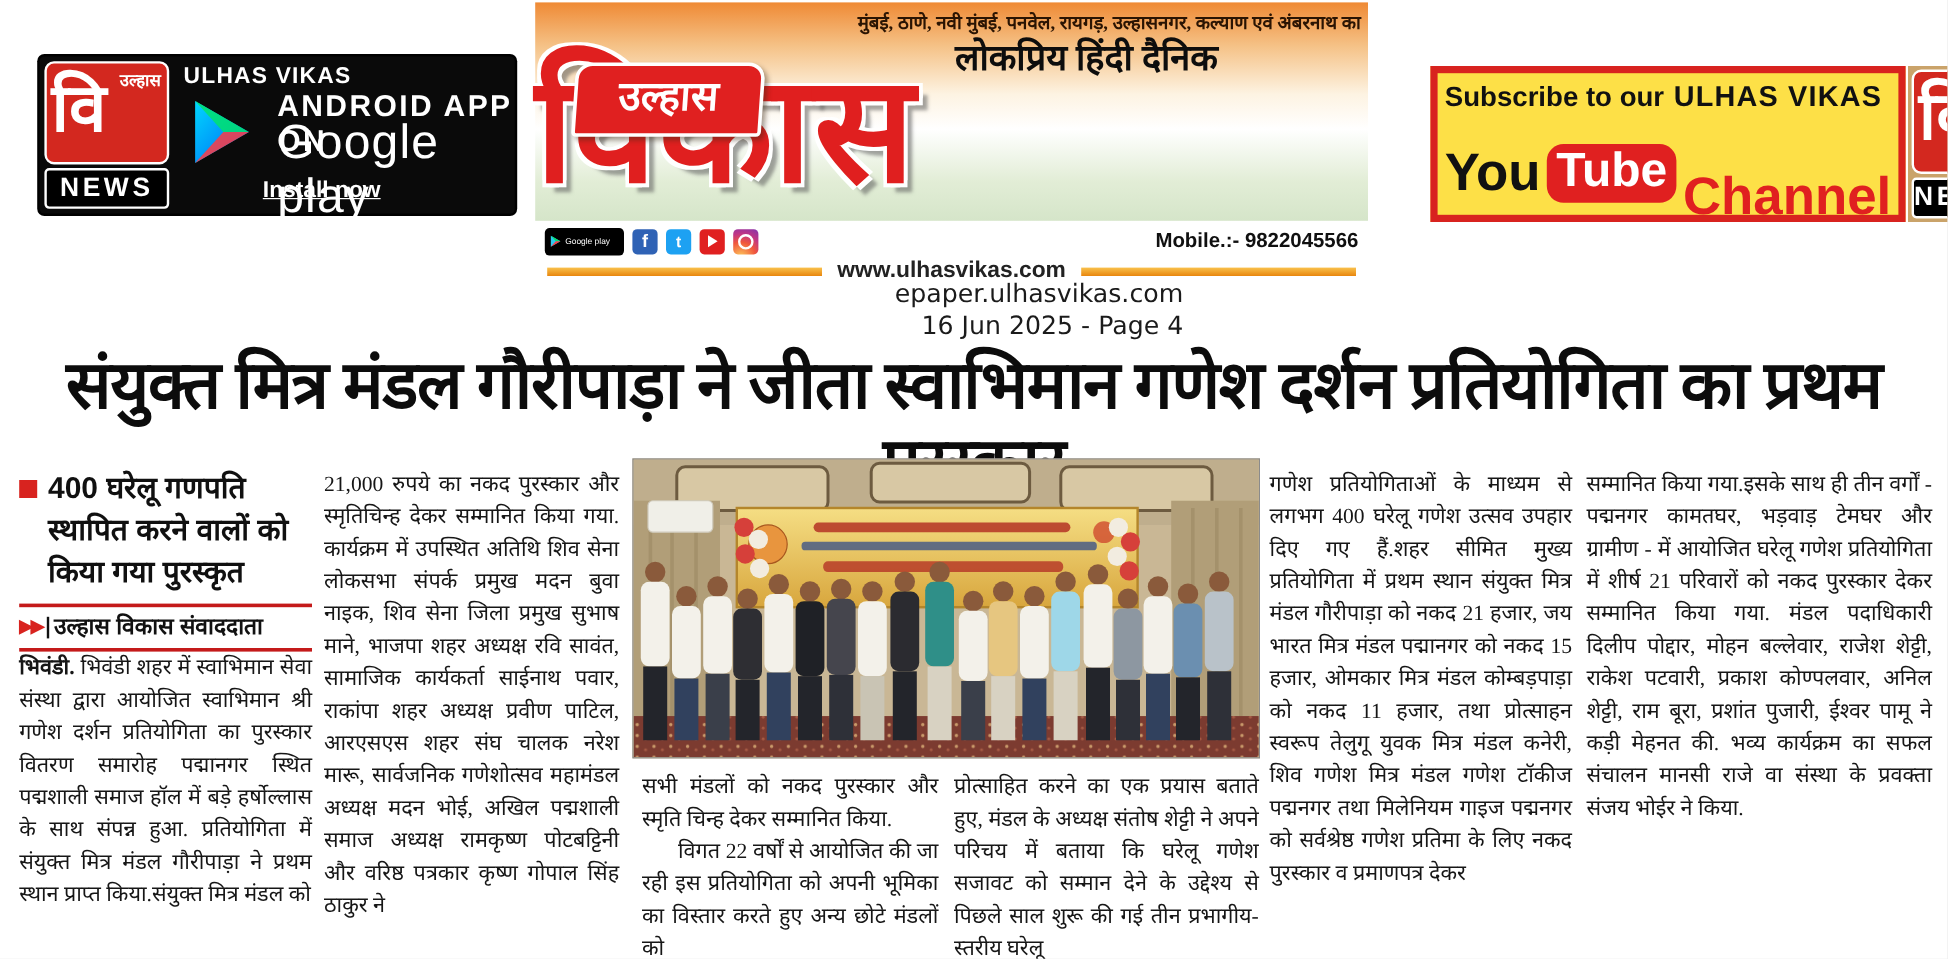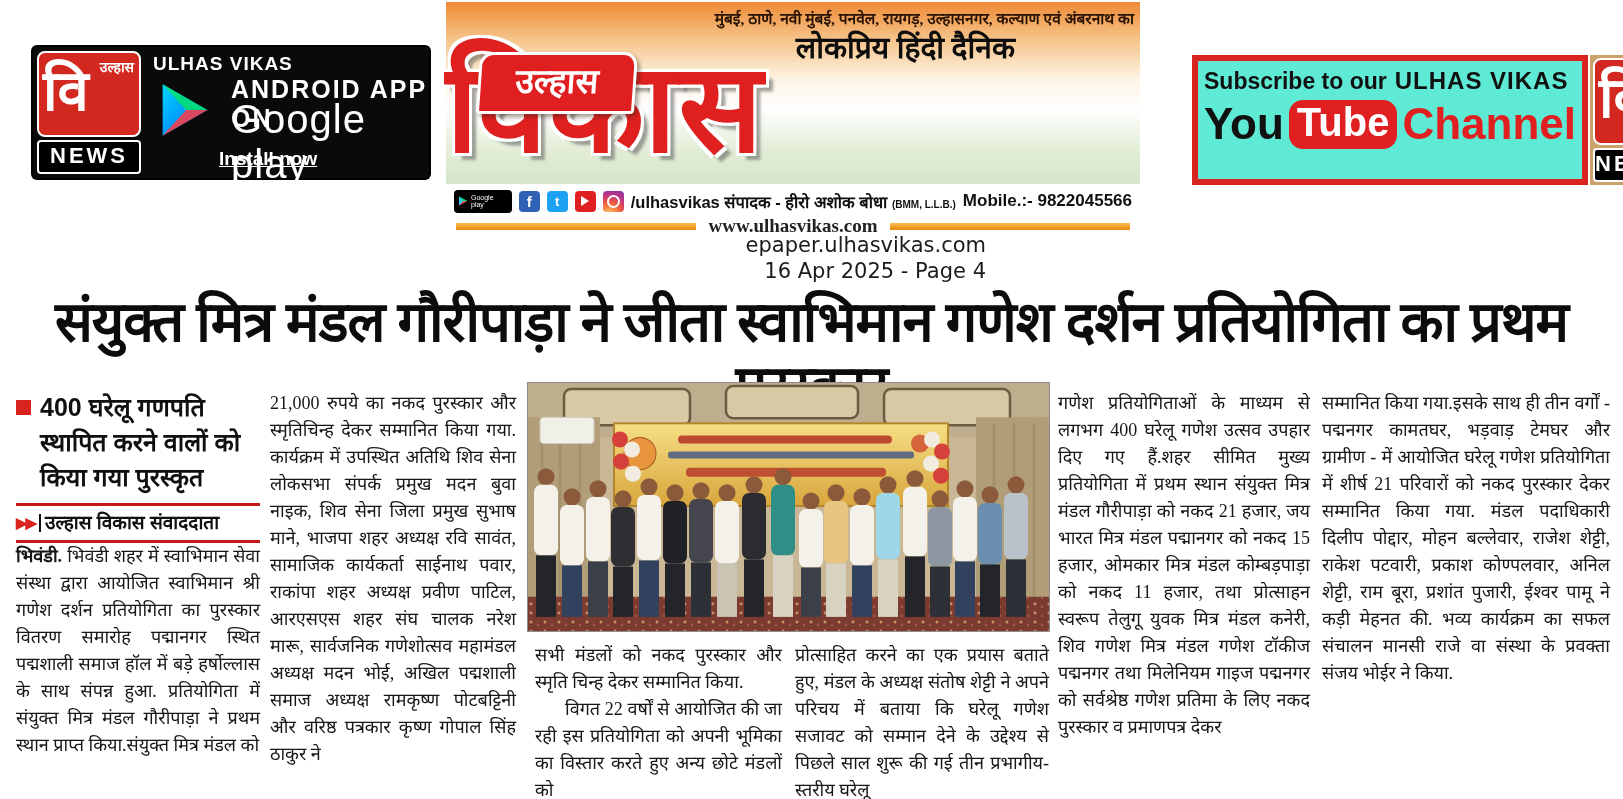--- a/index.html
+++ b/index.html
@@ -48,32 +48,32 @@
   .tw{background:#1da1f2;font-size:13px;}
   .yt{background:#e02020;}
   .yt .play{width:0;height:0;border-left:8px solid #fff;border-top:5px solid transparent;border-bottom:5px solid transparent;}
   .ig{background:radial-gradient(circle at 30% 110%,#fdca5c 0%,#f0573c 45%,#c13584 70%,#8134af 100%);position:relative;}
   .ig .lens{width:9px;height:9px;border:2px solid #fff;border-radius:50%;}
   .handle-line{font-weight:bold;font-size:16.5px;color:#101010;white-space:nowrap;}
   .handle-line .qual{font-size:10px;}
   .mobile{margin-left:auto;font-weight:bold;font-size:17px;color:#101010;white-space:nowrap;}
   .site-row{position:absolute;left:10px;right:10px;top:213px;display:flex;align-items:center;}
   .site-bar{flex:1;height:7px;background:linear-gradient(180deg,#f9c14c,#e8860e);}
-  .site-url{margin:0 13px;font-family:Liberation Serif, serif;font-weight:bold;font-size:19px;color:#222;}
+  .site-url{margin:0 13px;font-family:Liberation Sans, sans-serif;font-weight:bold;font-size:19px;color:#222;}
 
   
   .right-badge{left:1192px;top:55px;width:412px;height:130px;display:flex;gap:2px;}
-  .rb-box{flex:1;background:#5eead4;border:6px solid #d8231f;padding:4px 6px;font-family:"Liberation Sans",sans-serif;}
+  .rb-box{flex:1;background:#fde047;border:6px solid #d8231f;padding:4px 6px;font-family:"Liberation Sans",sans-serif;}
   .rb-line1{display:flex;align-items:baseline;gap:8px;margin-top:2px;}
   .rb-sub{font-weight:bold;font-size:23px;color:#111;}
   .rb-brand{font-weight:900;font-size:24px;letter-spacing:1px;color:#111;}
   .rb-line2{display:flex;align-items:center;gap:5px;margin-top:4px;}
   .rb-you{font-weight:900;font-size:44px;color:#111;}
   .rb-tube{font-weight:900;font-size:40px;color:#fff;background:#e02020;border-radius:14px;padding:0 8px 4px;}
-  .rb-channel{font-weight:900;font-size:44px;color:#e02020;}
+  .rb-channel{font-weight:900;font-size:44px;color:#e02020;margin-top:40px;}
   .rb-logo-wrap{width:102px;display:flex;flex-direction:column;background:#caa36a;padding:3px;}
 
   
   .epaper{left:586px;top:232px;width:400px;text-align:right;font-family:"DejaVu Sans","Liberation Sans",sans-serif;
     font-size:21px;line-height:1.25;color:#1b1b1b;}
 
   
   .headline{left:6px;top:290px;width:1611px;text-align:center;font-weight:900;font-size:56px;
     letter-spacing:-1px;color:#0c0c0c;line-height:1.15;}
 
@@ -149,25 +149,20 @@
         <span>Google play</span>
       </div>
       <div class="s-icon fb">f</div>
       <div class="s-icon tw">t</div>
       <div class="s-icon yt">
           <span class="play"></span>
         </div>
       <div class="s-icon ig">
           <span class="lens"></span>
         </div>
-      <div class="handle-line">
-        <span>/ulhasvikas</span>
-        <span>संपादक - हीरो अशोक बोधा</span>
-        <span class="qual">(BMM, L.L.B.)</span>
-      </div>
       <div class="mobile">Mobile.:- 9822045566</div>
     </div>
     <div class="site-row">
       <div class="site-bar"></div>
       <div class="site-url">www.ulhasvikas.com</div>
       <div class="site-bar"></div>
     </div>
   </div>
 
   <div class="abs right-badge">
@@ -186,21 +181,21 @@
       <div class="nv-logo">
 
         <span class="glyph">वि</span>
       </div>
       <div class="nv-news">NEWS</div>
     </div>
   </div>
 
   <div class="abs epaper">
     <div>epaper.ulhasvikas.com</div>
-    <div>16 Apr 2025 - Page 4</div>
+    <div>16 Jun 2025 - Page 4</div>
   </div>
 
   <div class="abs headline">संयुक्त मित्र मंडल गौरीपाड़ा ने जीता स्वाभिमान गणेश दर्शन प्रतियोगिता का प्रथम पुरस्कार</div>
 
   <div class="abs col col1">
     <div class="subhead">
       <span class="red-sq"></span>
       <span>400 घरेलू गणपति स्थापित करने वालों को किया गया पुरस्कृत</span>
     </div>
     <div class="byline-box">

